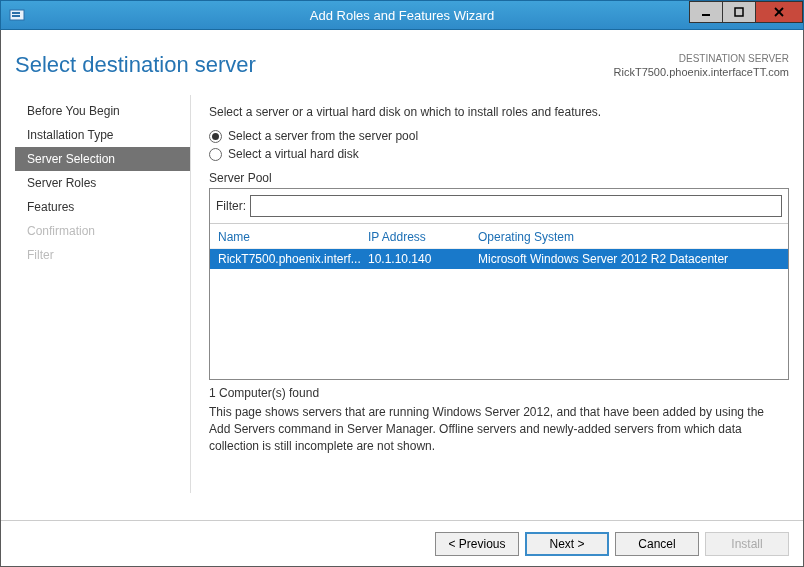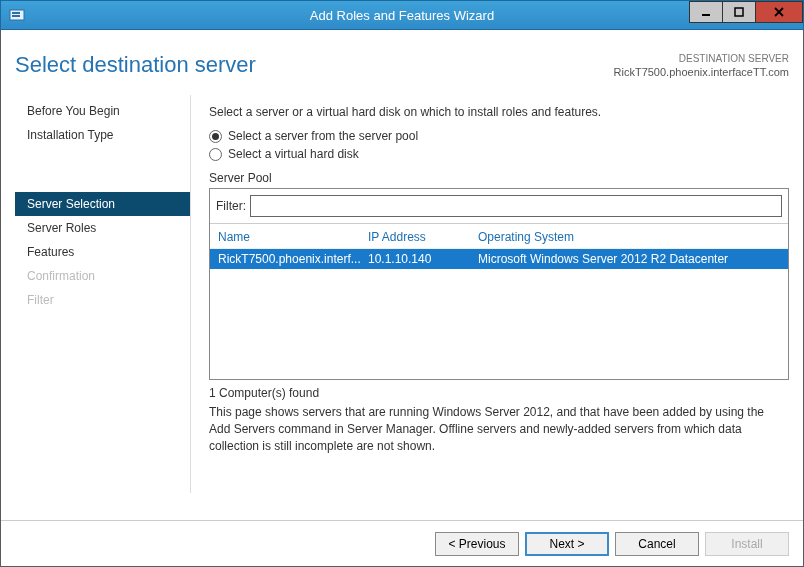--- a/index.html
+++ b/index.html
@@ -88,23 +88,22 @@
     flex:none;
     padding-top: 4px;
   }
   .step {
     padding: 5px 0 5px 12px;
     color:#333;
     font-size:12px;
     cursor:default;
   }
   .step.selected {
-    background:#0c4a6e;
+    background:#737373;
     color:#fff;
-    margin-top:45px;
   }
   .step.disabled { color:#bbb; }
   .main {
     flex:1;
     border-left: 1px solid #ddd;
     padding-left: 18px;
     font-size:12px;
     color:#333;
   }
   .intro { margin: 10px 0 10px 0; }

